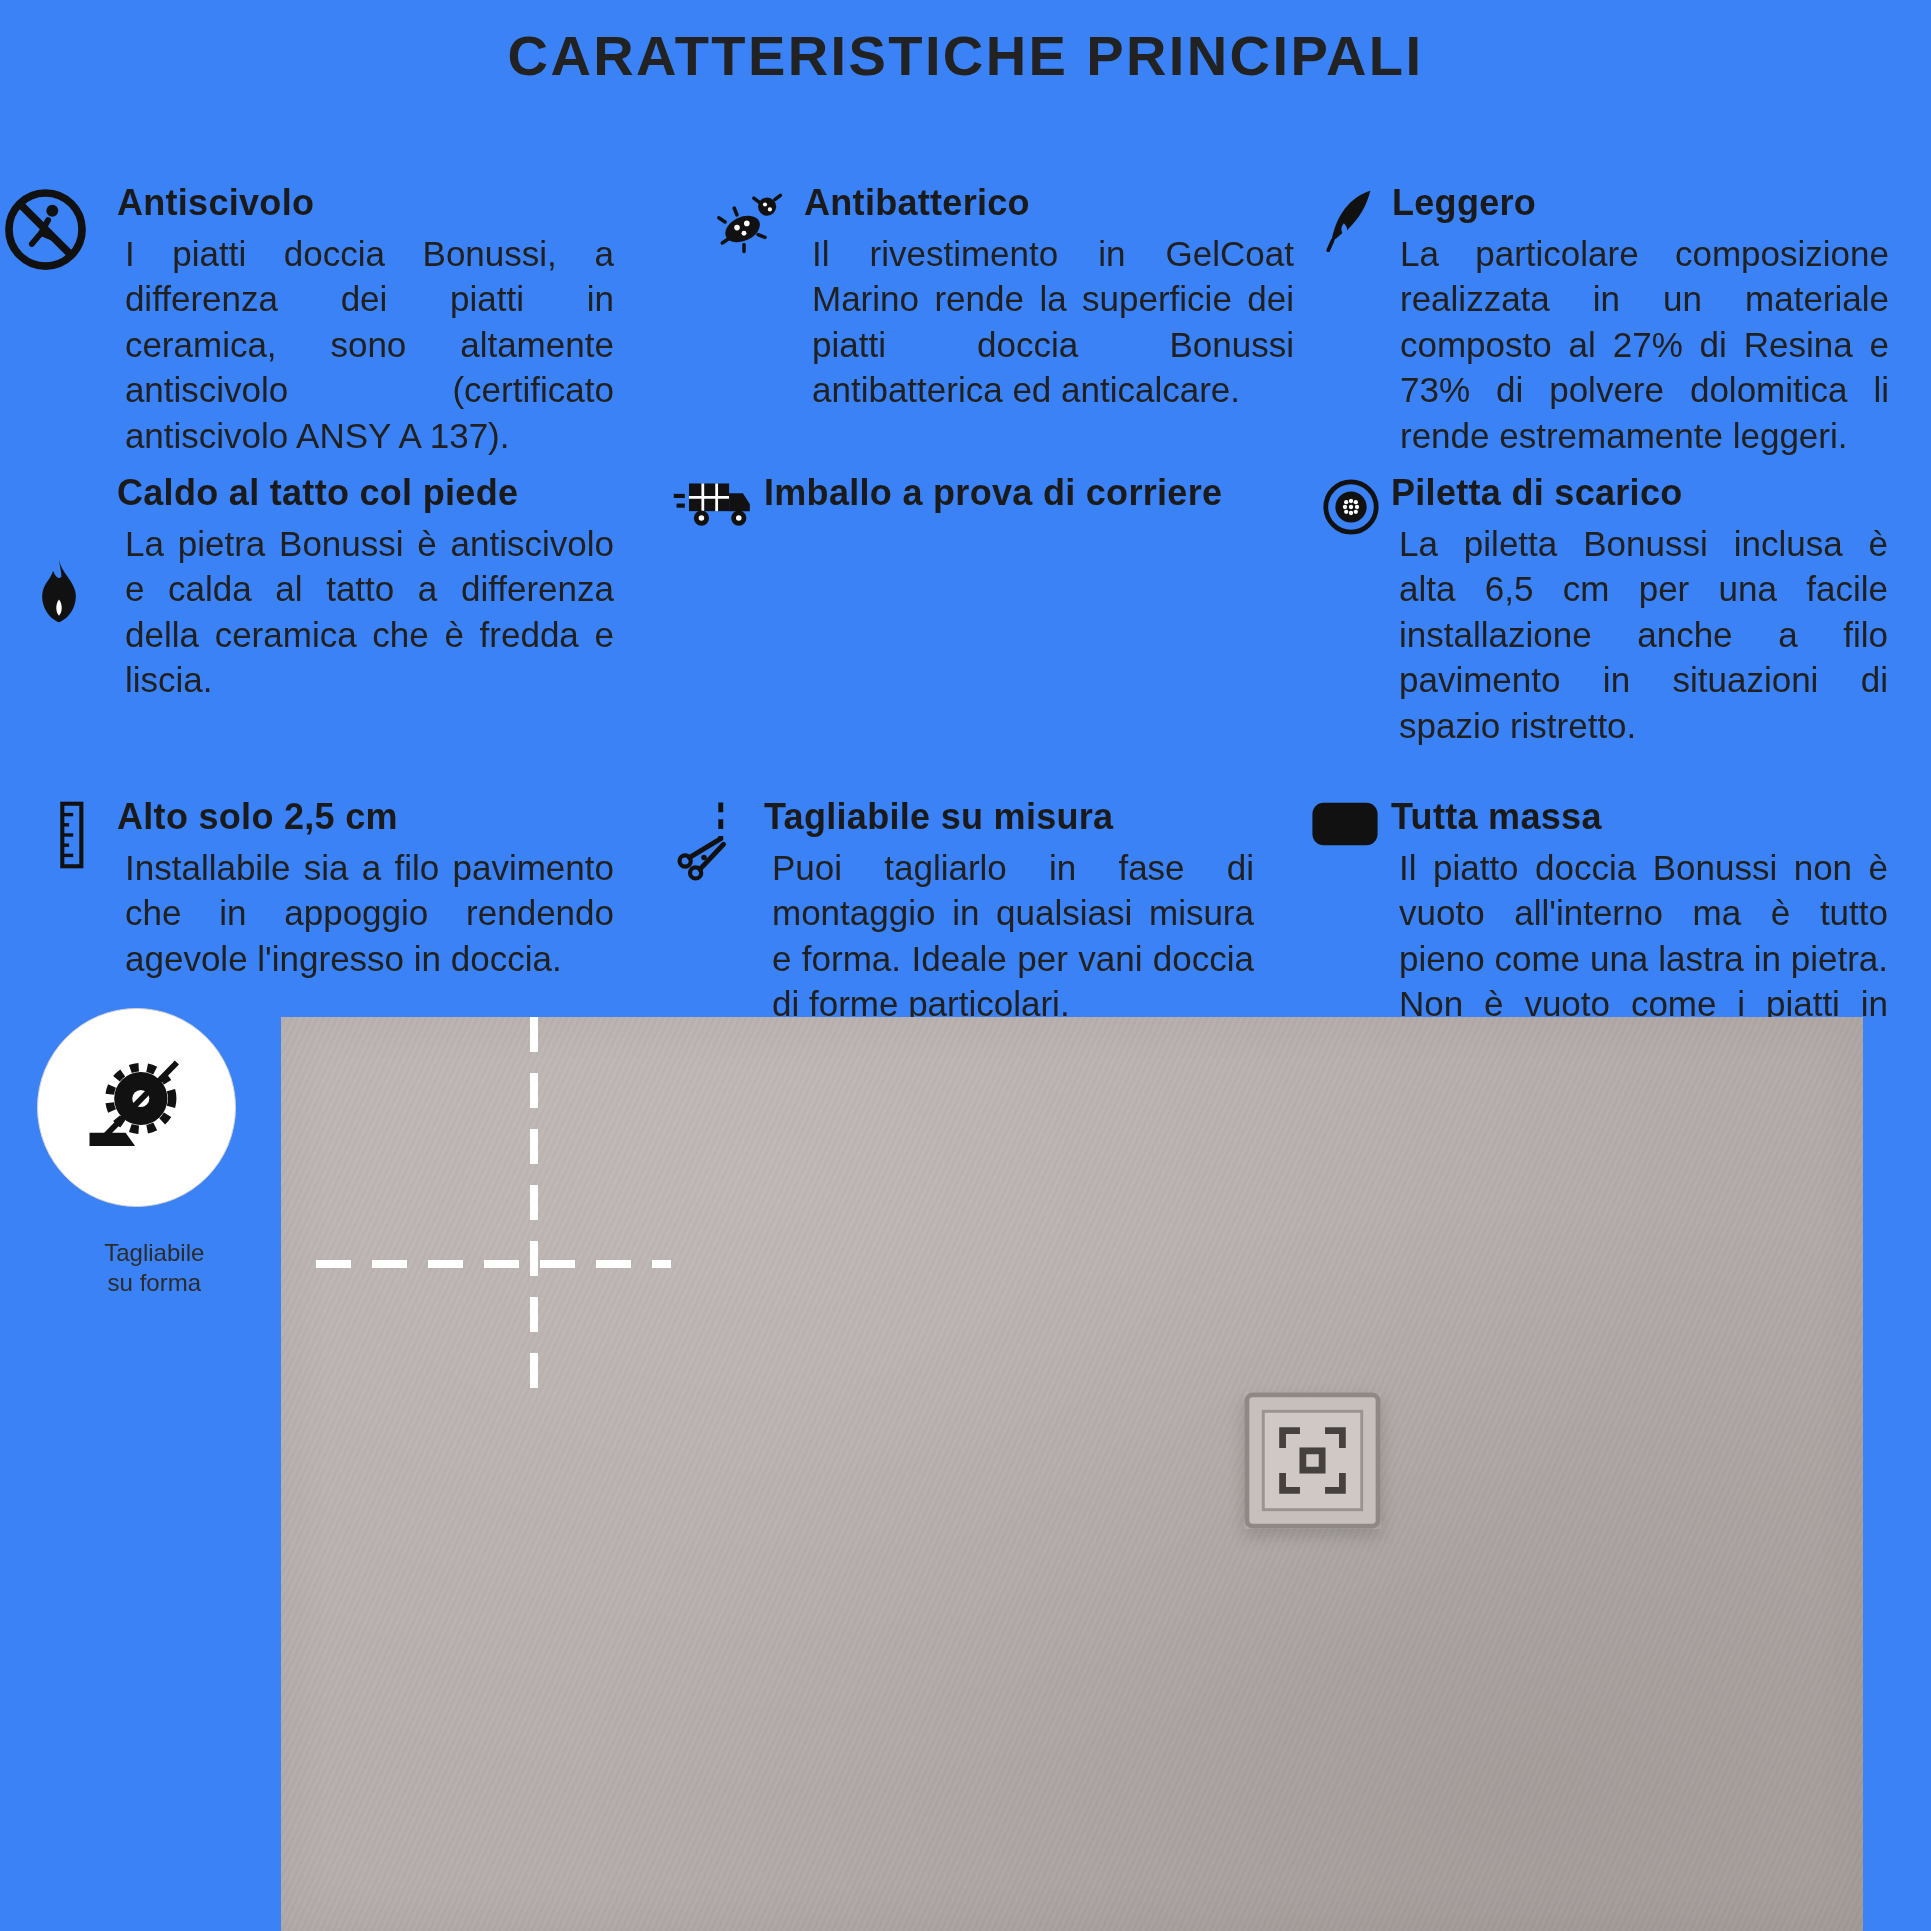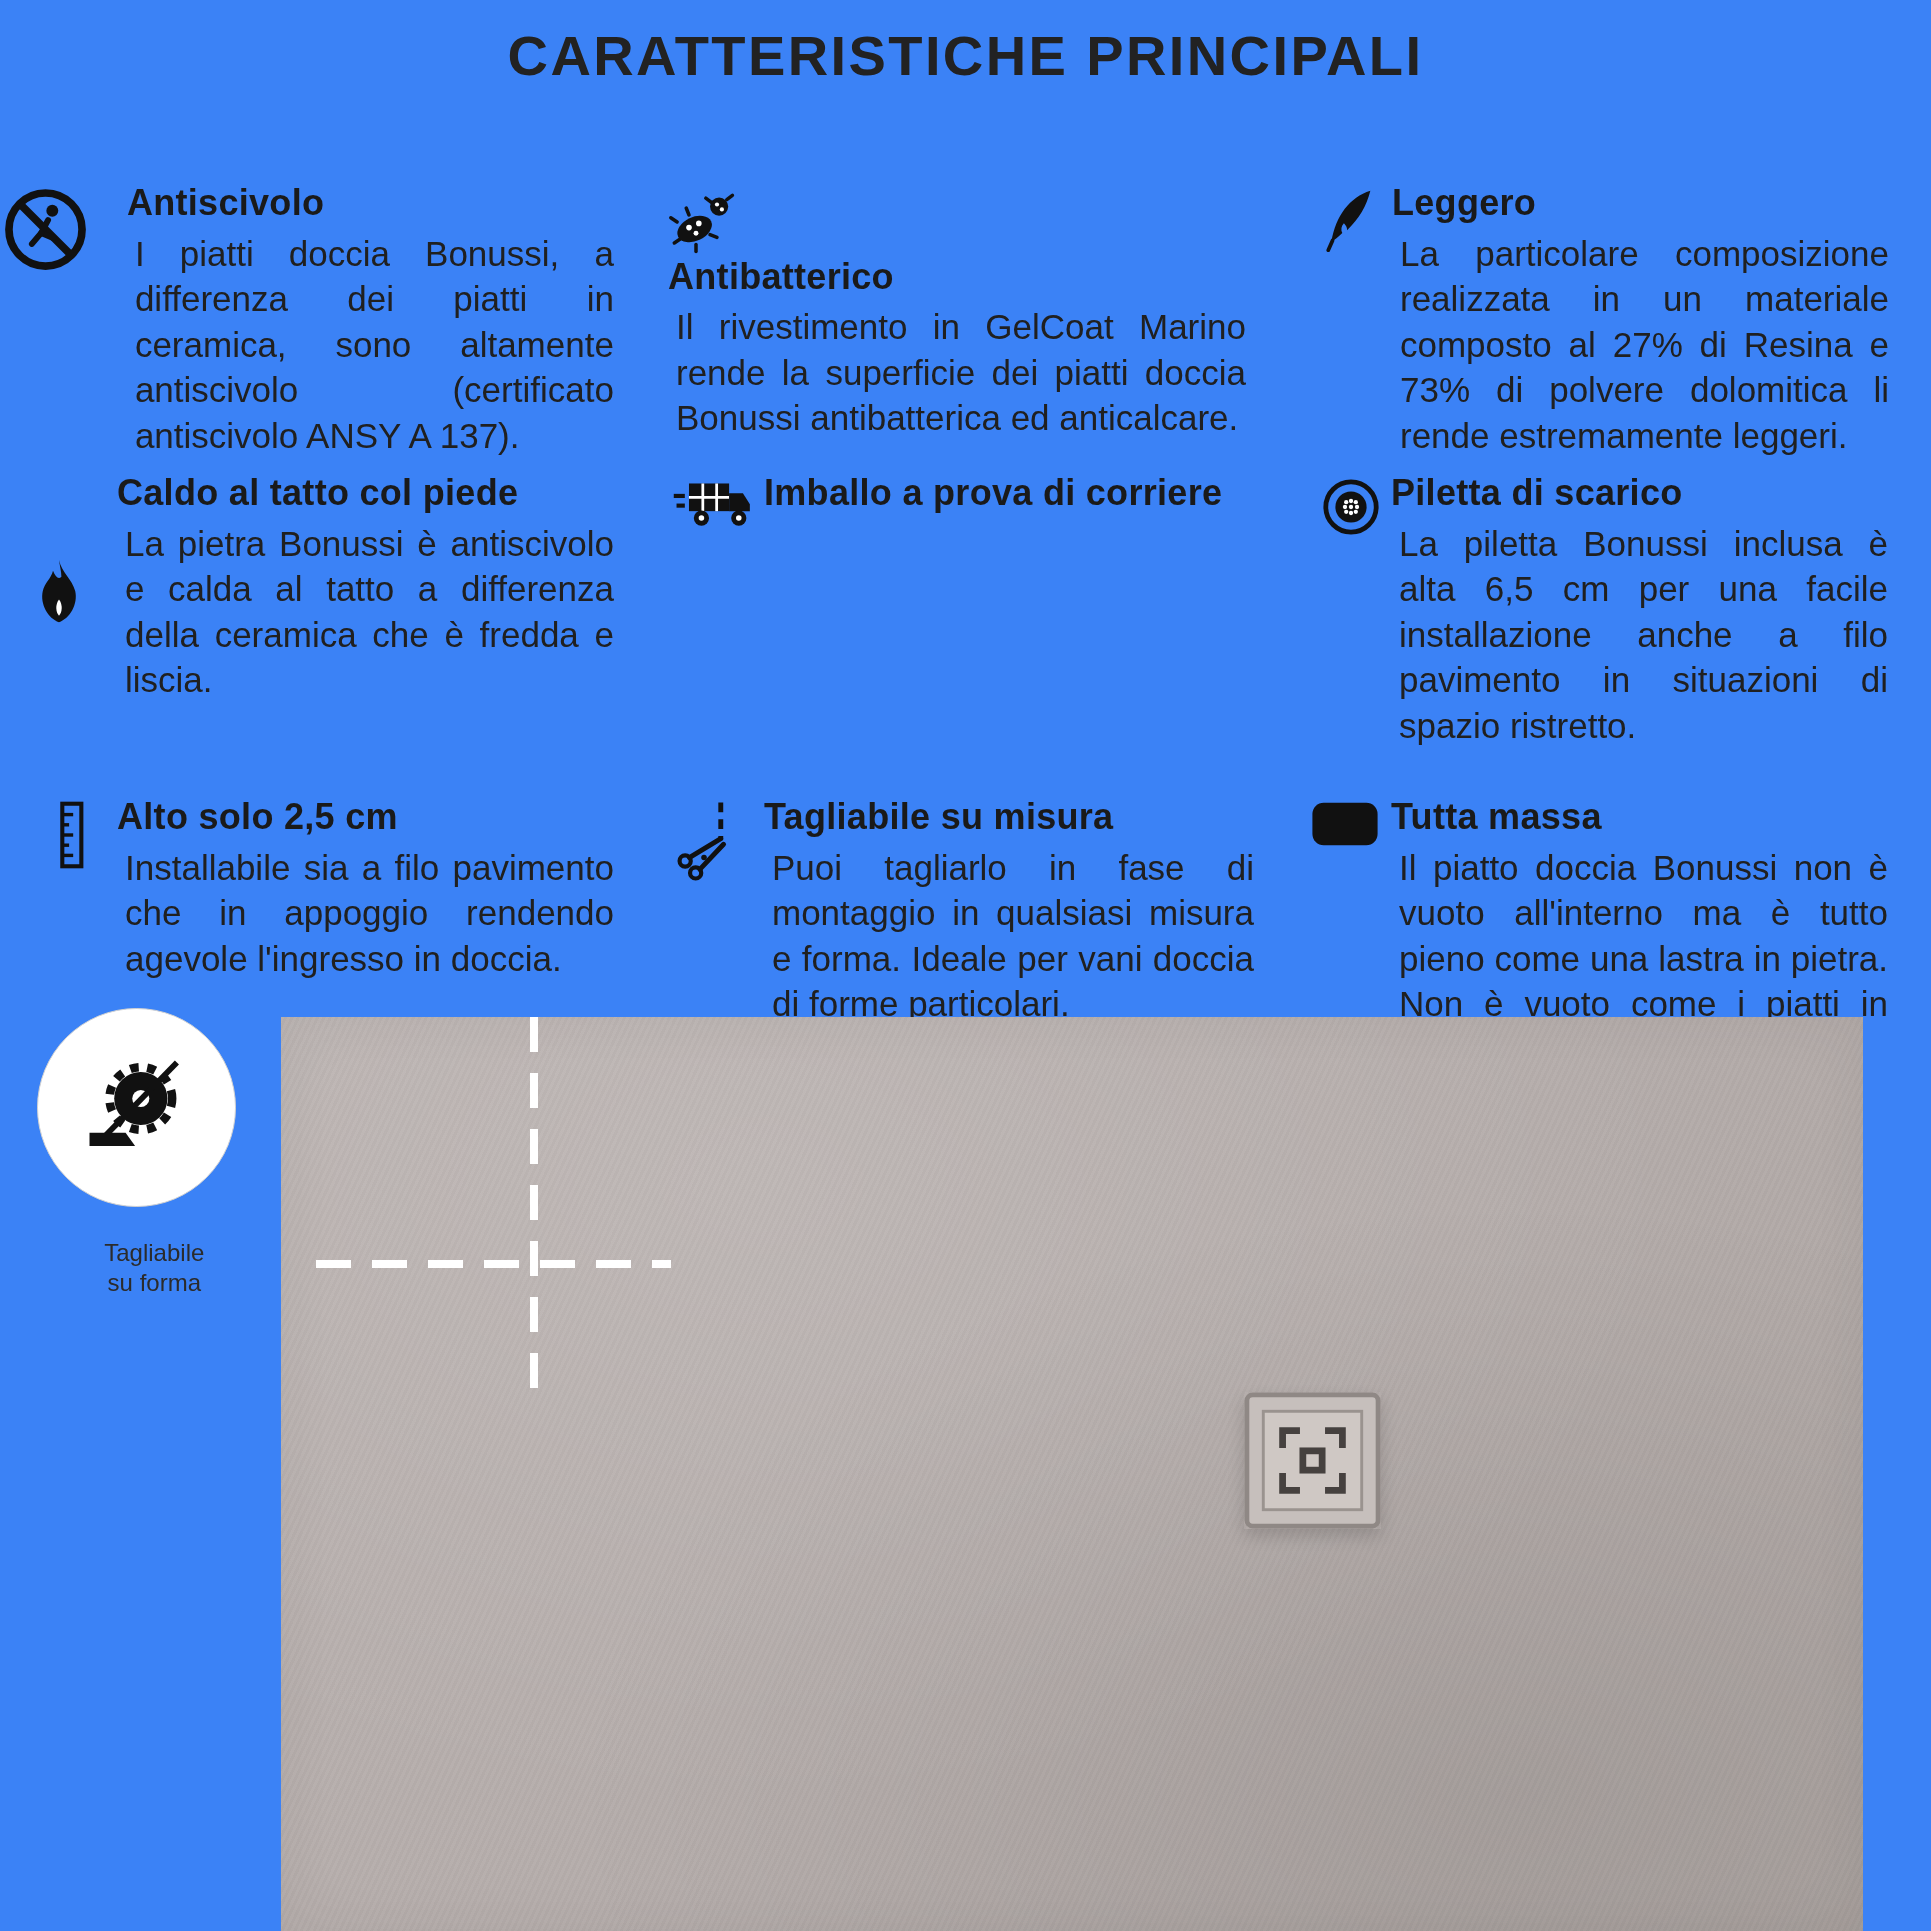--- a/index.html
+++ b/index.html
@@ -53,37 +53,37 @@
   }
   svg { display:block; }
 </style>
 </head>
 <body>
 
 <div class="page">
 
   <h1 class="main-title">CARATTERISTICHE PRINCIPALI</h1>
 
-  <div class="feature" style="left:2.9px; top:183px; width:619px;gap:10px;">
+  <div class="feature" style="left:2.9px; top:183px; width:619px;">
     <div class="ficon" style="width:114px;">
       <svg width="85" height="85" viewBox="0 0 100 100">
         <circle cx="50" cy="50" r="43" fill="none" stroke="#111" stroke-width="9"></circle>
         <line x1="20" y1="20" x2="80" y2="80" stroke="#111" stroke-width="9"></line>
         <circle cx="58" cy="28" r="7" fill="#111"></circle>
         <path d="M53 39 L45 54 L59 60" stroke="#111" stroke-width="7" fill="none" stroke-linecap="round" stroke-linejoin="round"></path>
         <path d="M45 54 L34 67" stroke="#111" stroke-width="7" fill="none" stroke-linecap="round"></path>
       </svg>
     </div>
     <div class="fbody">
       <h3>Antiscivolo</h3>
       <p>I piatti doccia Bonussi, a differenza dei piatti in ceramica, sono altamente antiscivolo (certificato antiscivolo ANSY A 137).</p>
     </div>
   </div>
 
-  <div class="feature" style="left:668px; top:183px; width:586px;flex-direction:column;">
+  <div class="feature" style="left:716px; top:183px; width:586px;">
     <div class="ficon" style="width:88px;">
       <svg width="70" height="70" viewBox="0 0 100 100">
         <g stroke="#111" stroke-width="5" stroke-linecap="round">
           <line x1="13" y1="50" x2="4" y2="44"></line>
             <line x1="18" y1="74" x2="9" y2="80"></line>
           <line x1="40" y1="82" x2="40" y2="92"></line>
             <line x1="60" y1="68" x2="70" y2="72"></line>
           <line x1="30" y1="40" x2="26" y2="30"></line>
           <line x1="84" y1="18" x2="92" y2="12"></line>
             <line x1="62" y1="22" x2="54" y2="16"></line>

